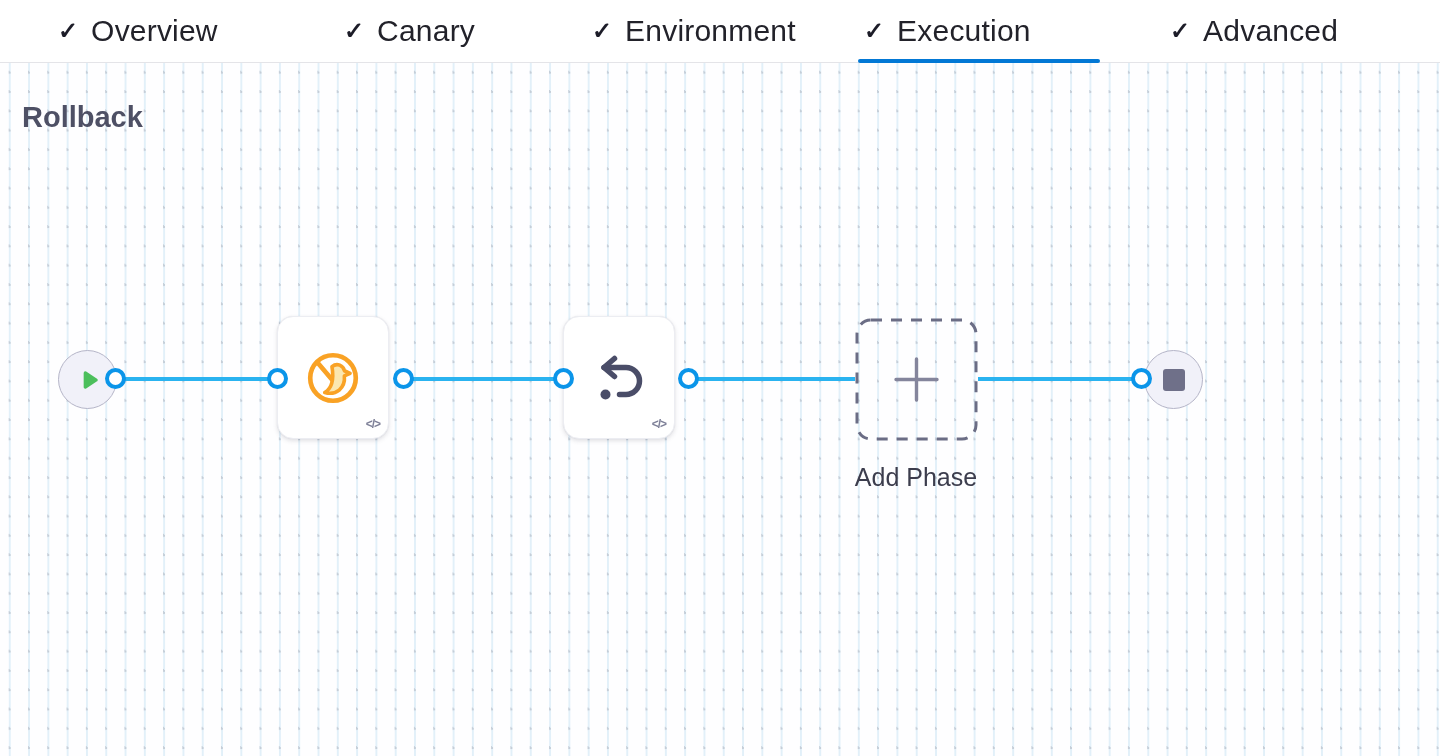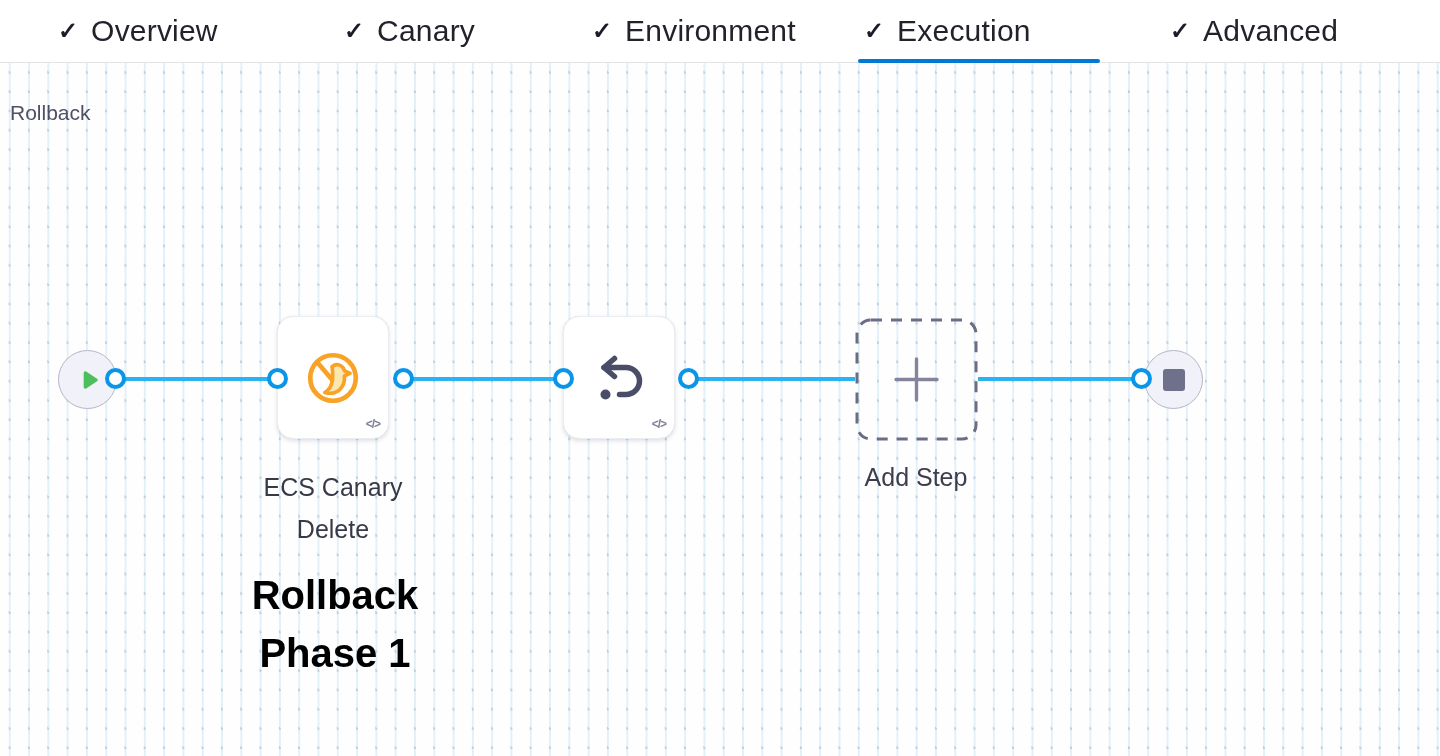--- a/index.html
+++ b/index.html
@@ -19,22 +19,22 @@
 
   
   .canvas { position:absolute; left:0; top:63px; width:1440px; height:693px;
     background-color:#fefeff;
     background-image:
       radial-gradient(ellipse 1.4px 2.8px at 9.5px 9.5px, #c5ced8 60%, transparent 62%),
       linear-gradient(to right, #e2f0f9 1.5px, transparent 1.5px);
     background-size:19.3px 19.3px, 19.3px 19.3px;
     background-position:0 0, 8.8px 0; }
 
-  .section-heading { position:absolute; left:10px; top:38px; font-size:21px;
-    font-weight:400; color:#4e5065; }
+  .section-heading { position:absolute; left:10px; top:38px; font-size:29px;
+    font-weight:700; color:#4e5065;padding-left:12px; }
 
   
   .flow-line { position:absolute; height:4px; background:#2ab3f0; top:314px; z-index:1; }
 
   
   .port { position:absolute; width:21px; height:21px; border-radius:50%;
     background:#fff; border:4.5px solid #0b95e9; top:305px; z-index:4; }
 
   
   .node-circle { position:absolute; width:59px; height:59px; border-radius:50%;
@@ -133,18 +133,16 @@
     <svg width="123" height="123" viewBox="0 0 123 123">
       <rect x="2" y="2" width="119" height="119" rx="14" fill="none" stroke="#6b6d85" stroke-width="3" stroke-dasharray="11 9"></rect>
       <path d="M61.5 41 v41 M41 61.5 h41" stroke="#84859c" stroke-width="3.4" stroke-linecap="round"></path>
     </svg>
   </div>
 
   <div class="node-circle" style="left:1144px;">
     <div class="stop-square"></div>
   </div>
 
-  <div class="step-label" style="left:243px;">ECS Canary Delete</div>
-  <div class="add-step-label">Add Step</div>
+  <div class="add-step-label">Add Phase</div>
 
-  <div class="annotation" style="left:220px;">Rollback Phase 1</div>
 
 </div>
 
 </body></html>

